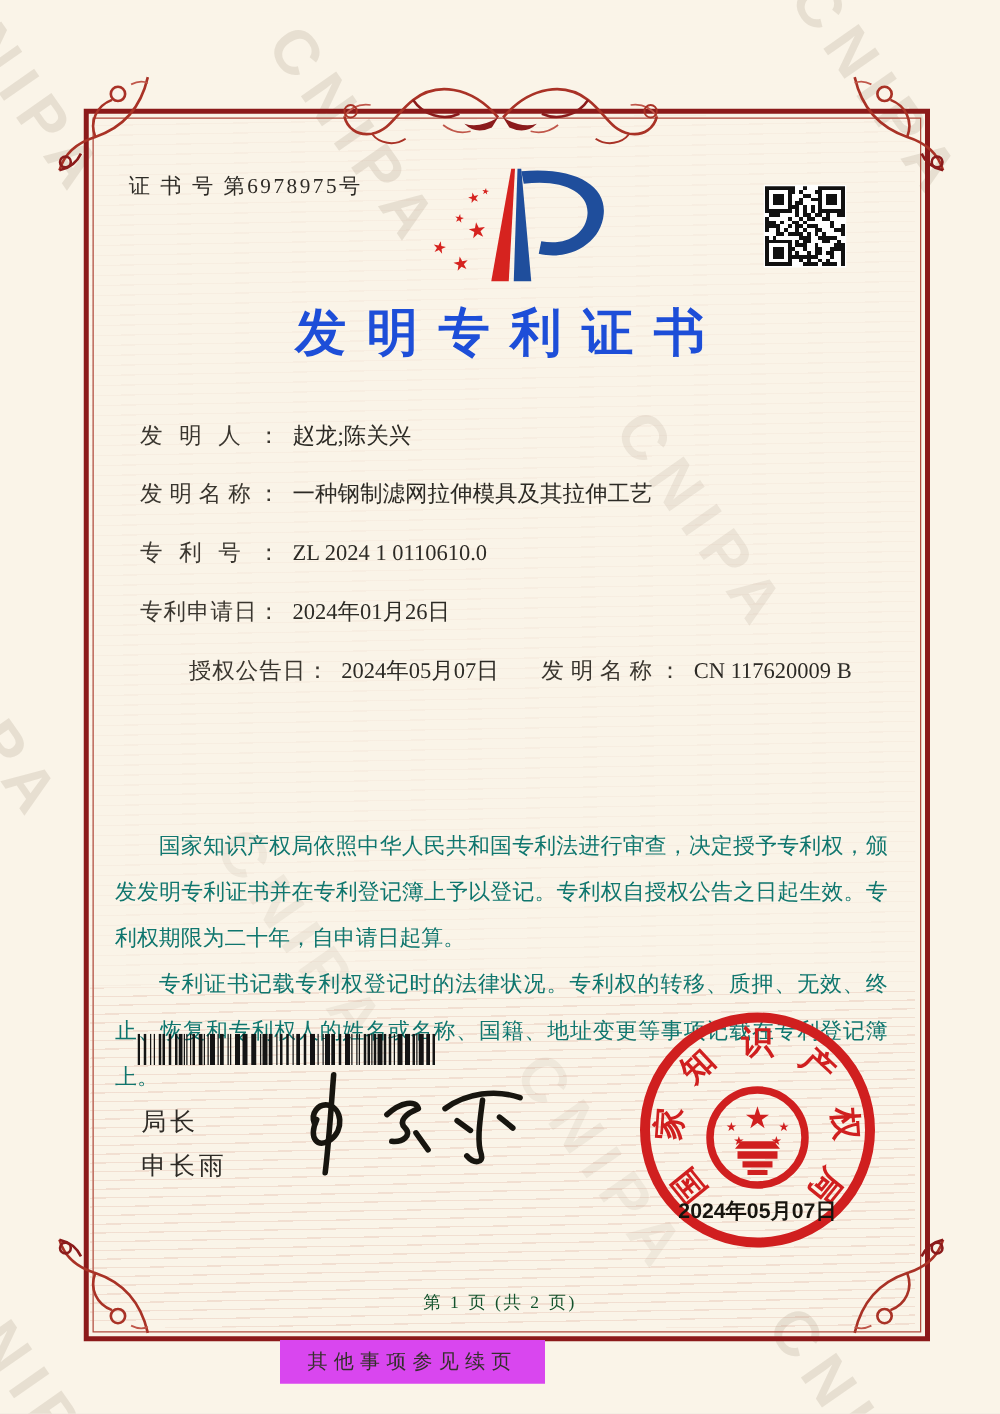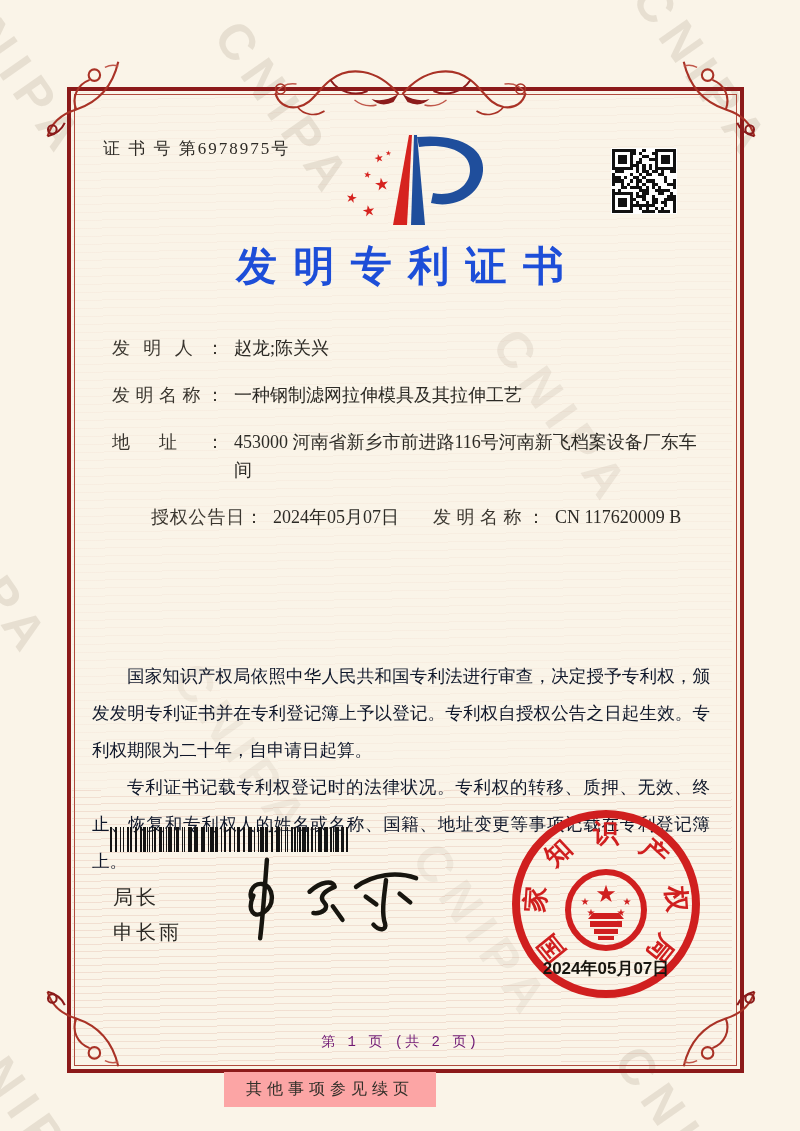--- a/index.html
+++ b/index.html
@@ -31,33 +31,33 @@
   .fields{position:absolute;left:112px;top:334px;width:588px;font-size:18px;}
   .frow{display:flex;align-items:flex-start;margin-bottom:19px;line-height:28px;}
   .flabel{flex:0 0 112px;text-align:justify;text-align-last:justify;-moz-text-align-last:justify;
           text-justify:inter-character;color:#3a362f;}
   .fvalue{flex:1 1 auto;margin-left:10px;color:#2c2a25;}
   .frow-pair{display:flex;margin-bottom:0;line-height:28px;margin-left:39px;}
   .fgroup{display:flex;align-items:flex-start;}
   .fgroup:first-child{flex:0 0 282px;}
 
   .paras{position:absolute;left:92px;top:658px;width:618px;font-size:17.5px;line-height:37px;
-         text-align:justify;color:#0f172a;}
+         text-align:justify;color:#0f766e;}
   .paras p{margin:0;text-indent:2em;}
 
   .barcode{position:absolute;left:110px;top:827px;width:242px;height:25px;}
   .sig-title{position:absolute;left:113px;top:884px;font-size:20px;letter-spacing:3px;color:#2e2b26;}
   .sig-name{position:absolute;left:113px;top:919px;font-size:20px;letter-spacing:3px;color:#2e2b26;}
   .sig-svg{position:absolute;left:222px;top:853px;width:208px;height:92px;}
 
   .seal{position:absolute;left:508px;top:806px;width:196px;height:196px;}
 
   .page-no{position:absolute;left:0;top:1033px;width:800px;text-align:center;font-size:14px;
-           letter-spacing:2px;color:#701a75;font-family:Liberation Mono, monospace;}
-  .note-box{position:absolute;left:50%;top:1072px;transform:translateX(-50%);background:#fca5a5;
+           letter-spacing:2px;color:#14532d;}
+  .note-box{position:absolute;left:50%;top:1072px;transform:translateX(-50%);background:#d946ef;
             padding:7px 22px;font-size:16px;letter-spacing:5px;color:#33302a;white-space:nowrap;}
 </style>
 </head>
 <body>
 
 <div class="page">
 
   <div class="wm" style="left:-18px;top:-30px;">CNIPA</div>
   <div class="wm" style="left:250px;top:10px;">CNIPA</div>
   <div class="wm" style="left:668px;top:-28px;">CNIPA</div>
@@ -295,22 +295,26 @@
     <div class="fields">
       <div class="frow">
         <span class="flabel">发明人：</span>
         <span class="fvalue">赵龙;陈关兴</span>
       </div>
       <div class="frow">
         <span class="flabel">发明名称：</span>
         <span class="fvalue">一种钢制滤网拉伸模具及其拉伸工艺</span>
       </div>
       <div class="frow">
-        <span class="flabel">地址：</span>
-        <span class="fvalue">453000 河南省新乡市前进路116号河南新飞档案设备厂东车间</span>
+        <span class="flabel">专利号：</span>
+        <span class="fvalue">ZL 2024 1 0110610.0</span>
+      </div>
+      <div class="frow">
+        <span class="flabel">专利申请日：</span>
+        <span class="fvalue">2024年01月26日</span>
       </div>
       <div class="frow-pair">
         <div class="fgroup">
           <span class="flabel">授权公告日：</span>
           <span class="fvalue">2024年05月07日</span>
         </div>
         <div class="fgroup">
           <span class="flabel">发明名称：</span>
           <span class="fvalue">CN 117620009 B</span>
         </div>

